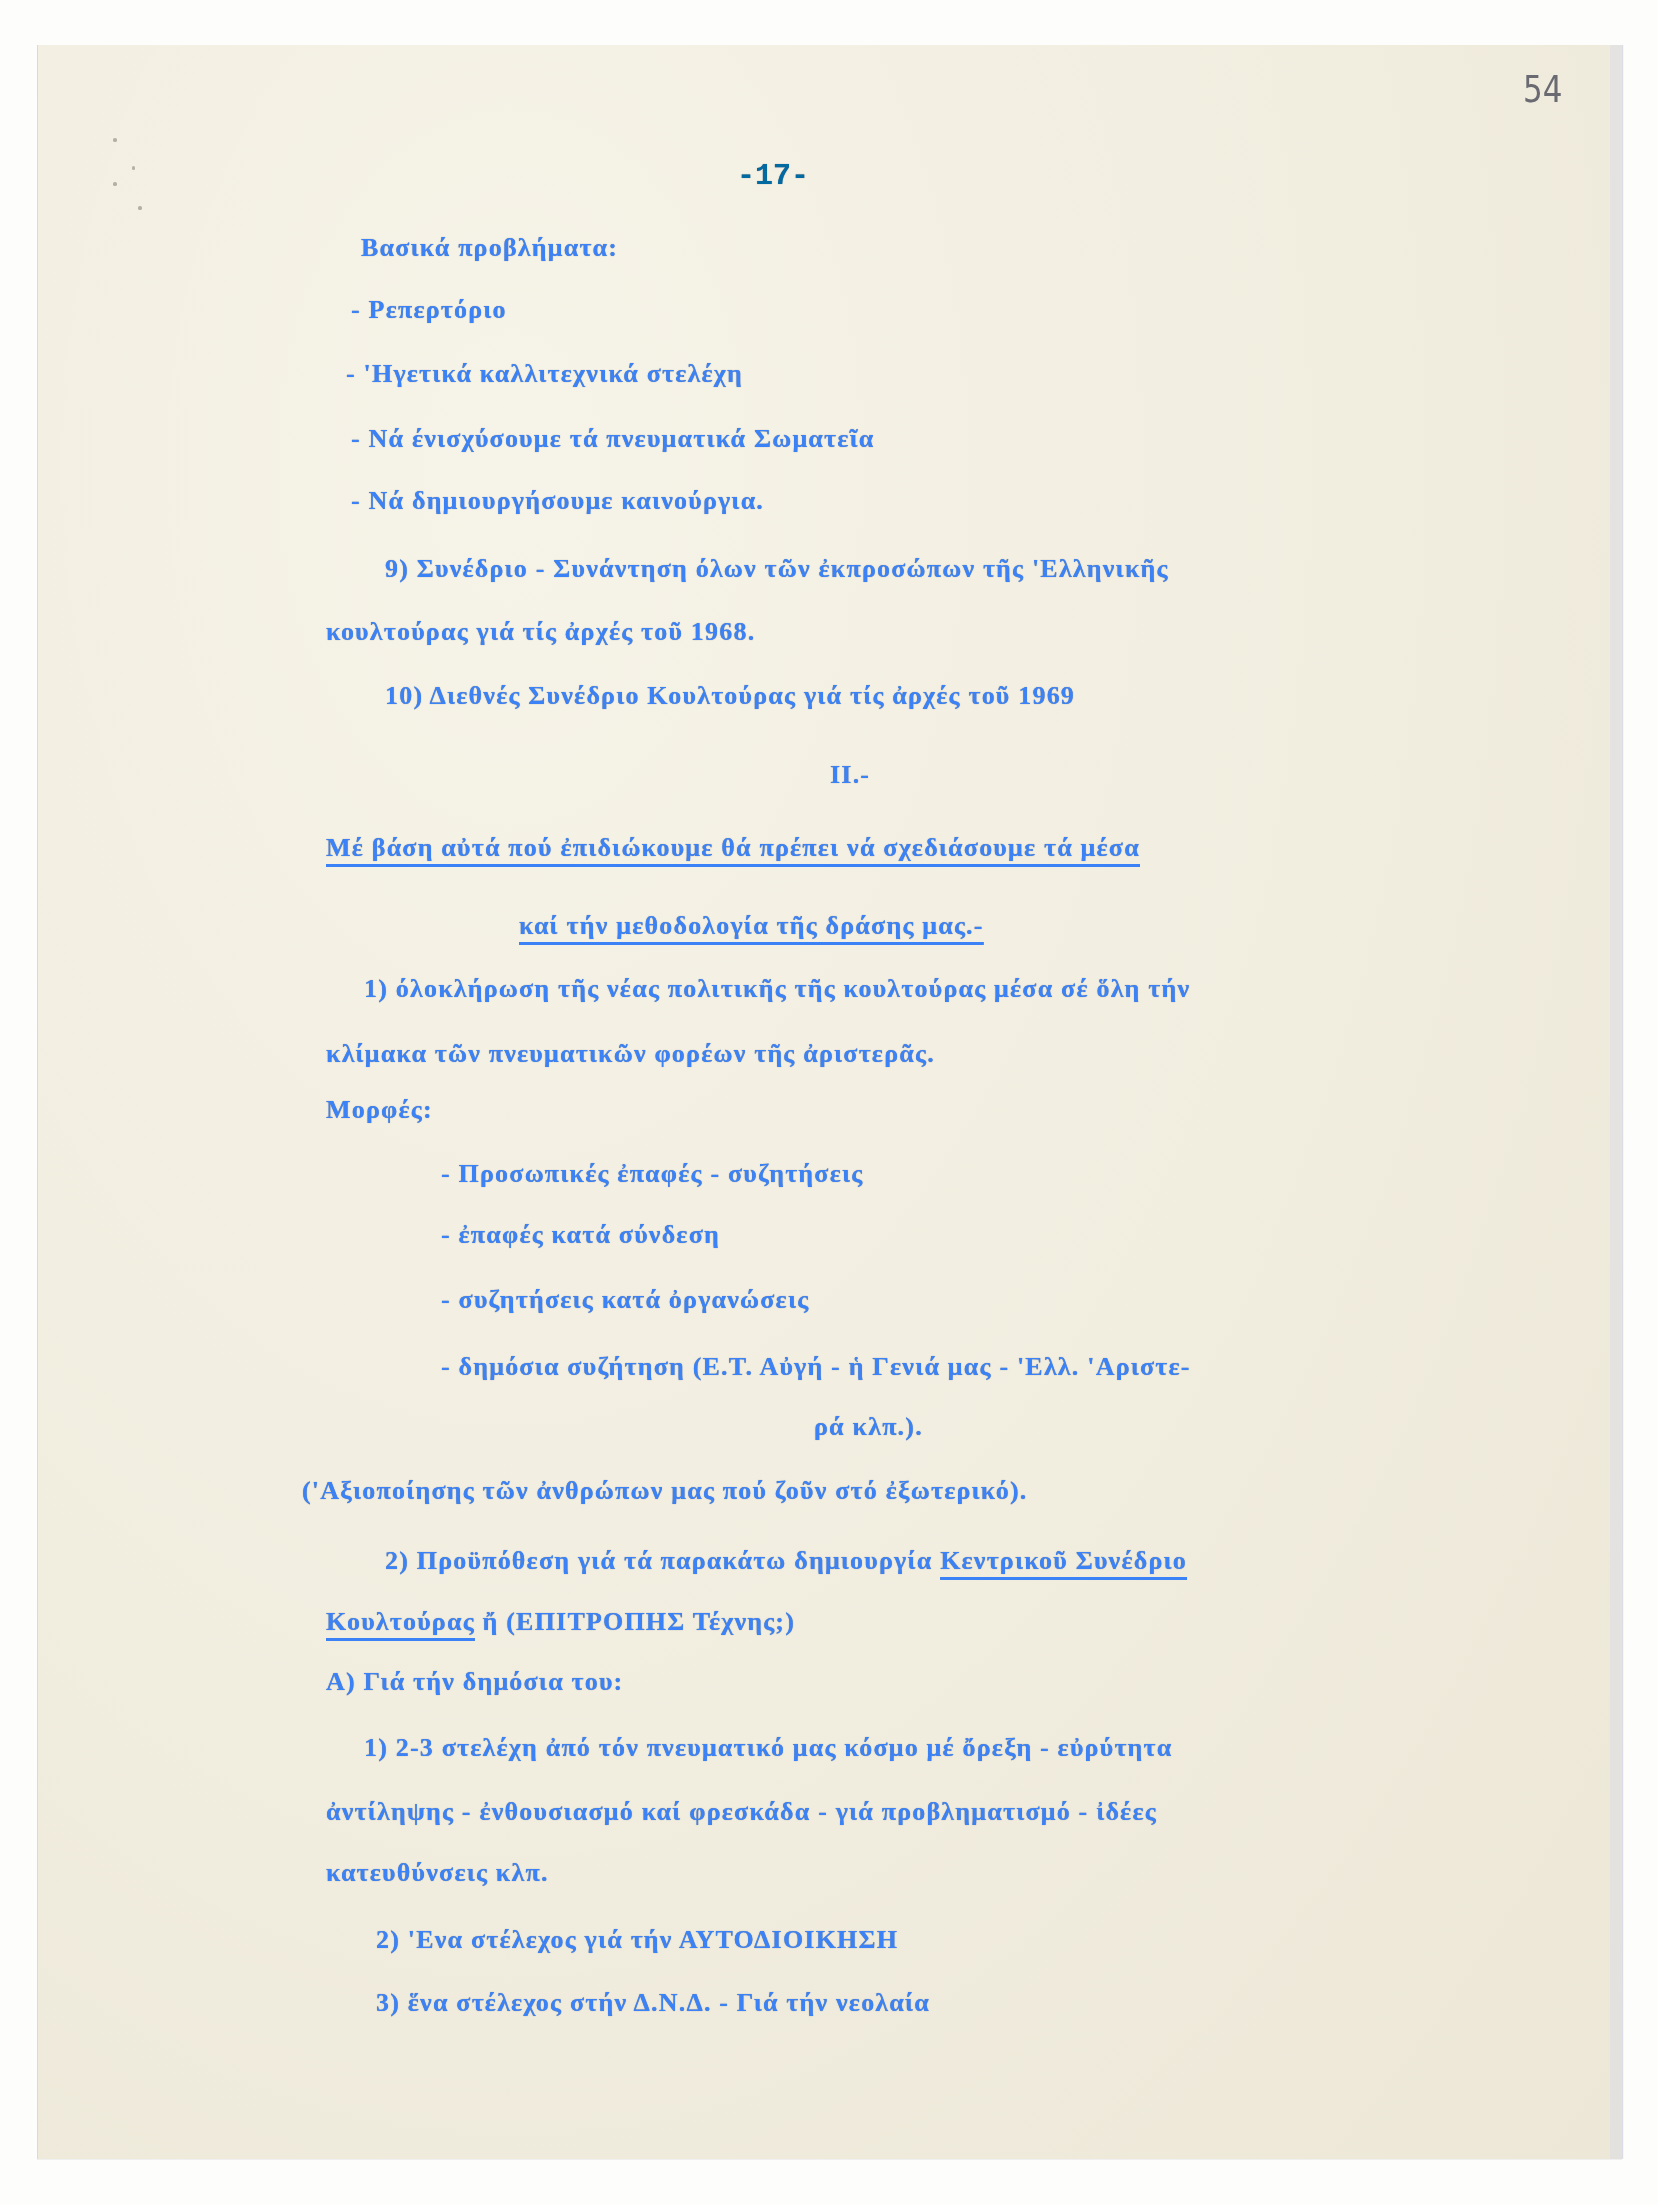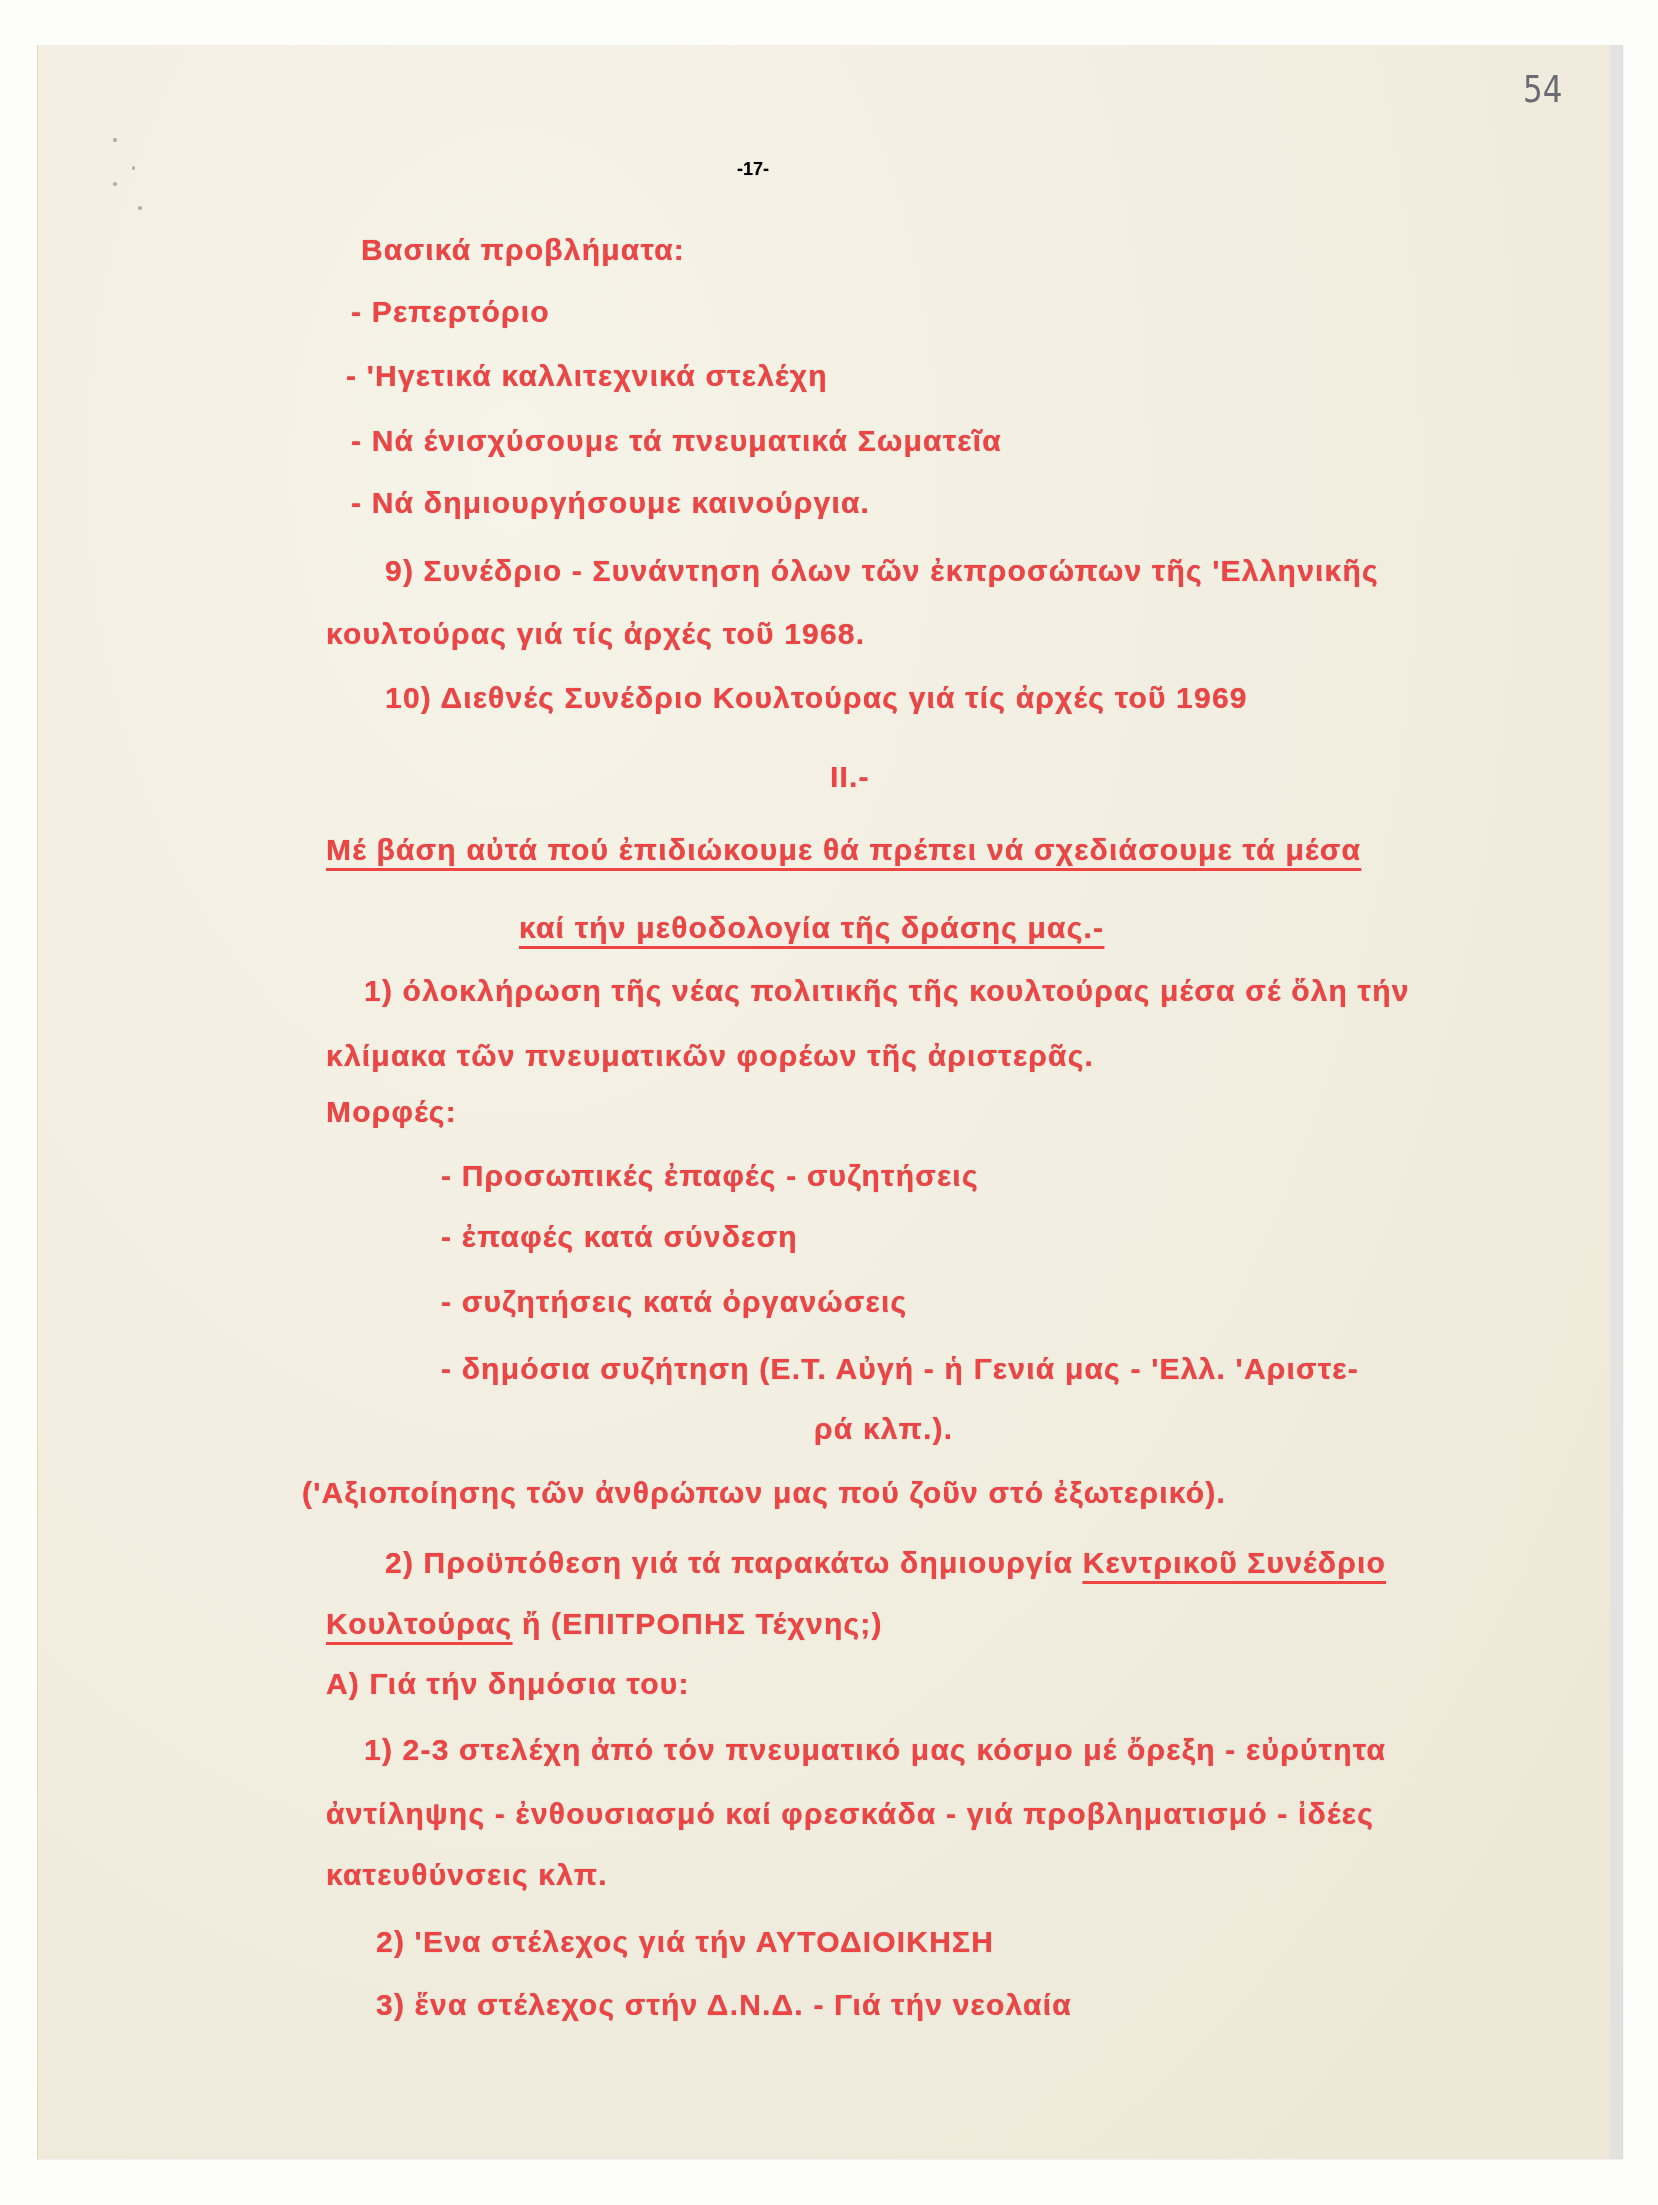--- a/index.html
+++ b/index.html
@@ -15,42 +15,42 @@
     background: radial-gradient(ellipse at 30% 20%, #f6f3e8 0%, #f1eddf 55%, #ece7d6 100%);
     border-left: 1.2px solid #e4e0a0;
     box-shadow: 1.2px 0 0 #dcdce4, 0 0.6px 0 #e8e8ea;
   }
   .paper::after {
     content: ""; position: absolute; right: 0; top: 0; width: 12.4px; height: 100%;
     background: #dcdce6; opacity: .55;
   }
   .line {
     position: absolute;
-    font-family: Liberation Sans, sans-serif;
-    font-size: 30px;
+    font-family: Liberation Serif, serif;
+    font-size: 26px;
     font-weight: bold;
-    color: #ef4444;
+    color: #3b82f6;
     white-space: nowrap;
     letter-spacing: 1.2px;
     text-shadow: 0 0 0.9px rgba(40,40,45,.55);
     line-height: 1;
   }
   .u { text-decoration: underline; text-decoration-thickness: 3.1px; text-underline-offset: 7.5px; margin-top: 11px; }
   .handwritten {
     position: absolute;
     font-family: "DejaVu Sans", sans-serif;
     font-size: 31px;
     color: #6a6a72;
     font-weight: normal;
     transform: scaleY(1.2);
   }
   .page-number {
     position: absolute;
-    font-family: Liberation Sans, sans-serif;
-    font-size: 18px; font-weight: bold; color: #000000;
+    font-family: Liberation Mono, monospace;
+    font-size: 30px; font-weight: bold; color: #0369a1;
     text-shadow: 0 0 0.9px rgba(40,40,45,.55);
   }
   .specks { position: absolute; left: 75px; top: 93px; }
   .speck { position: absolute; width: 3.7px; height: 3.7px; border-radius: 50%; background: #9a9488; opacity: .7; }
 </style>
 </head>
 <body>
 
 <div class="paper">
   <div class="specks">

